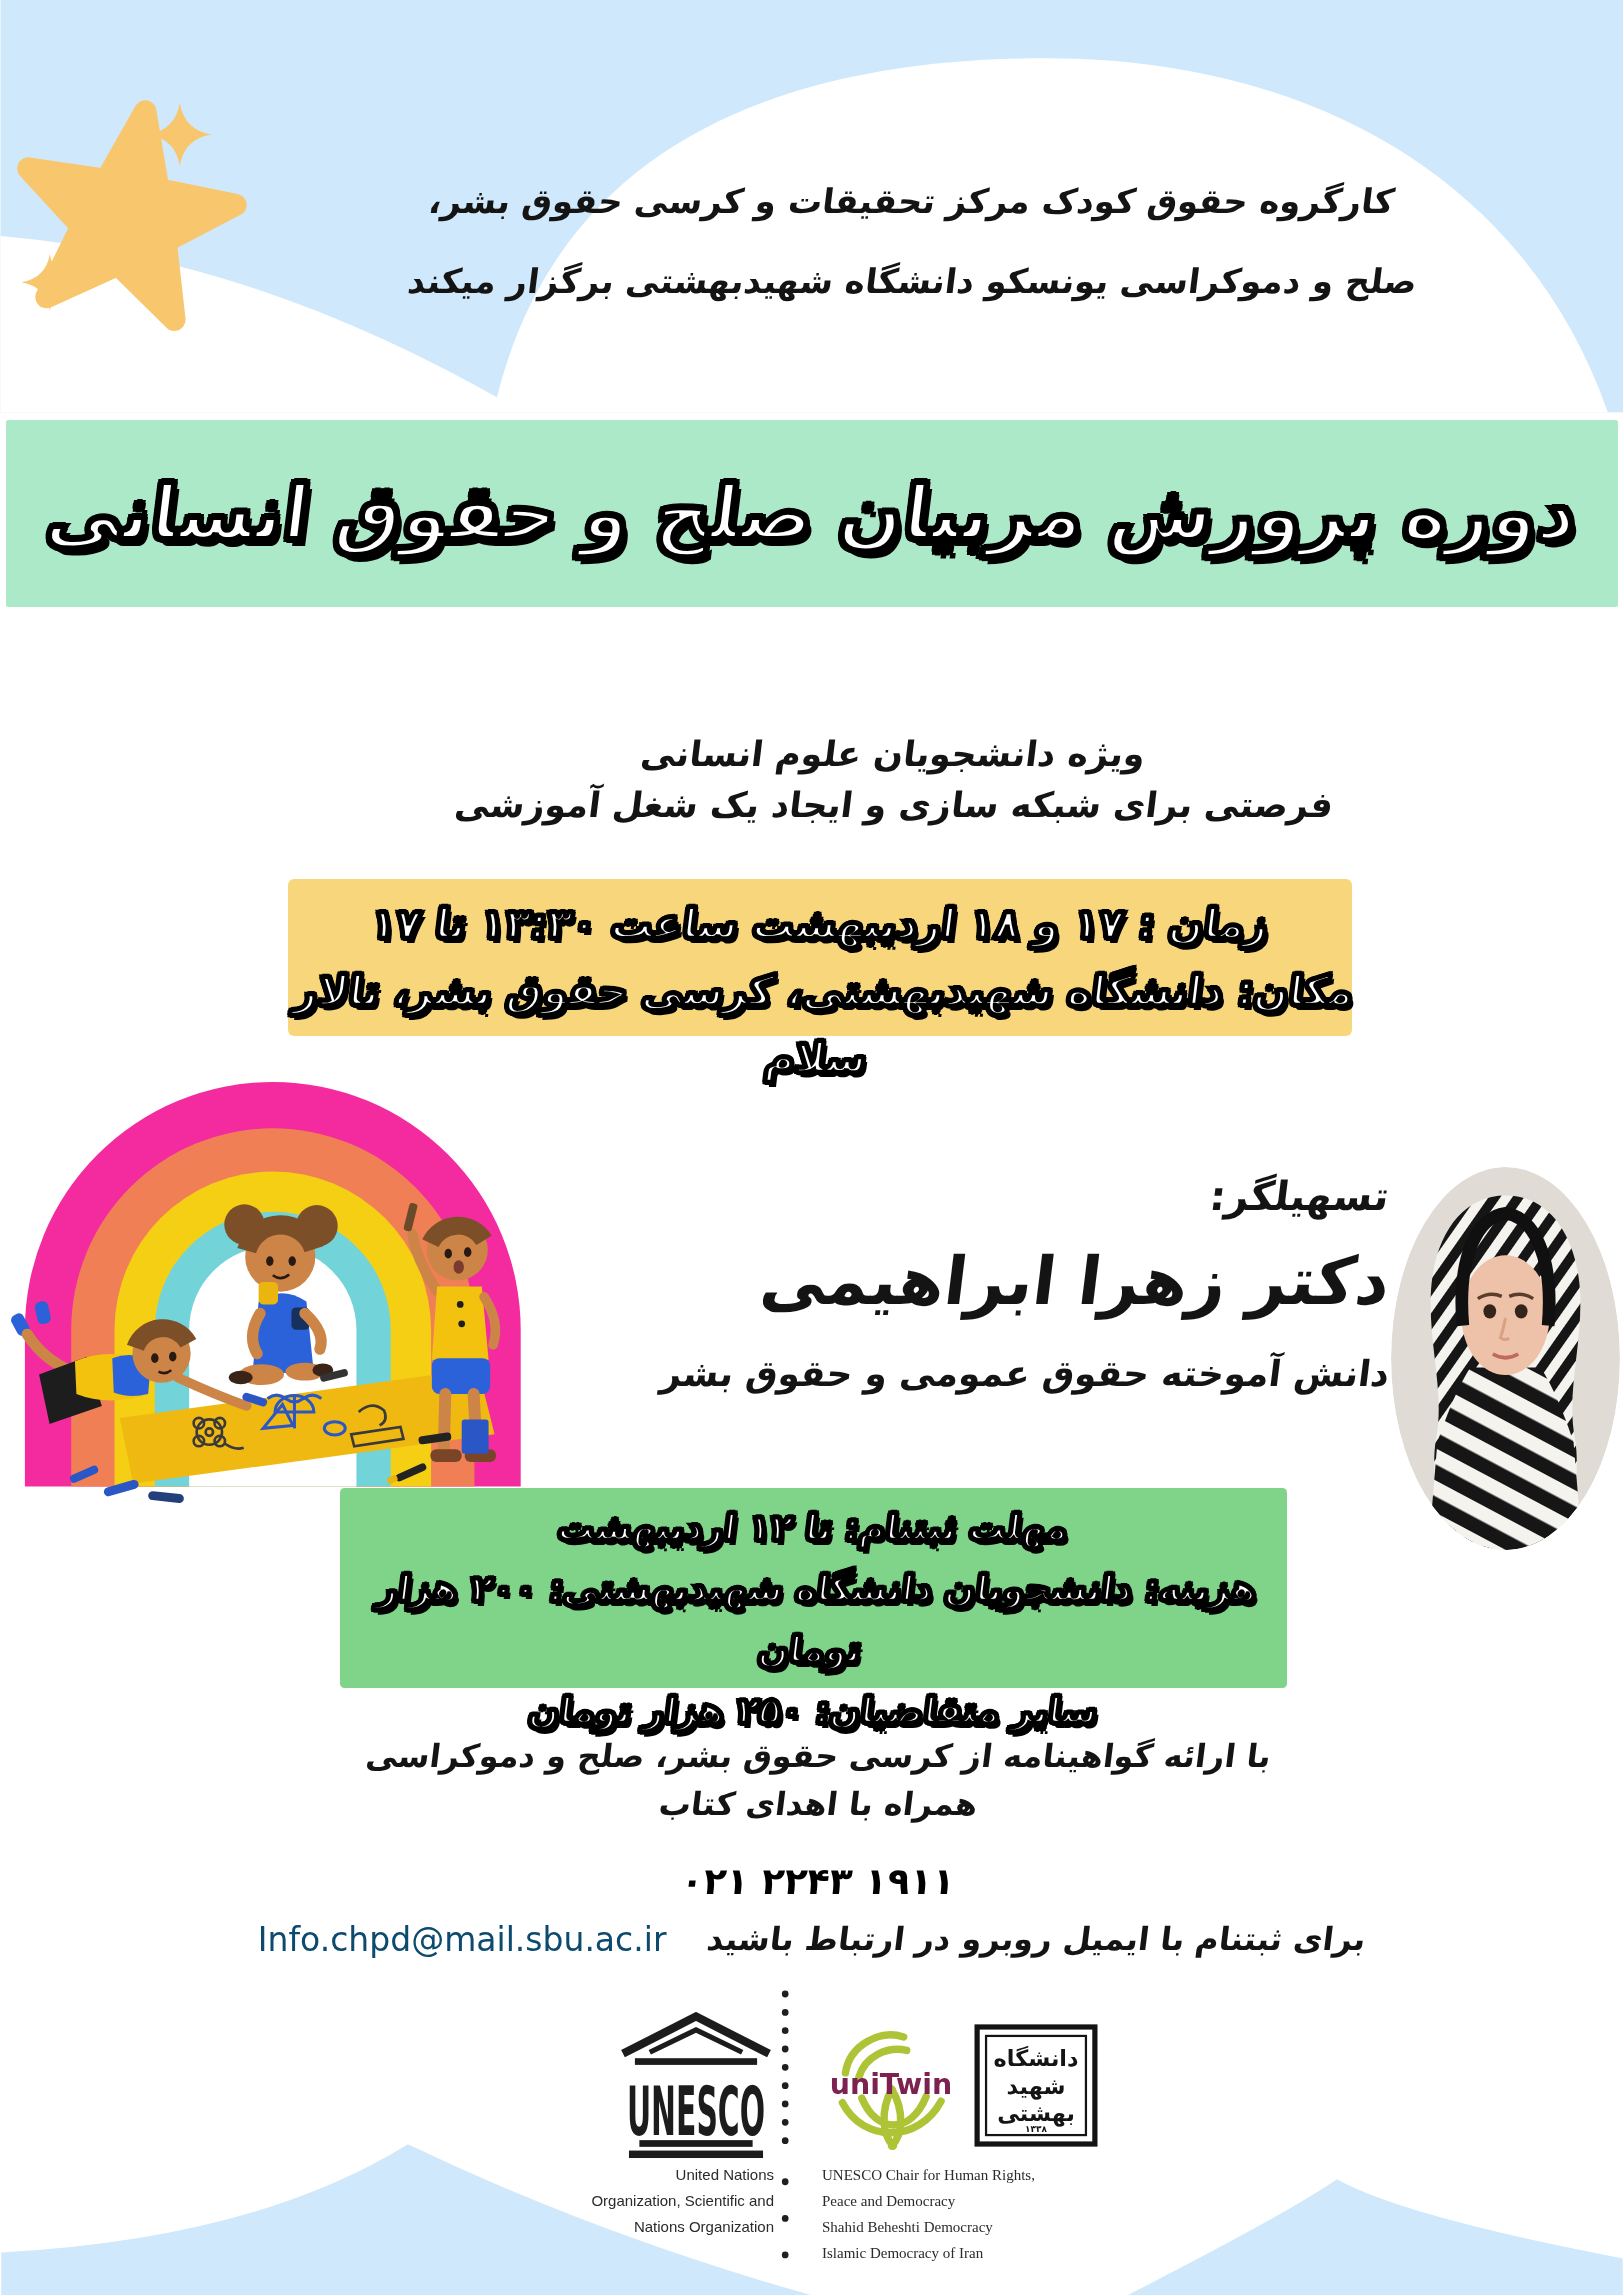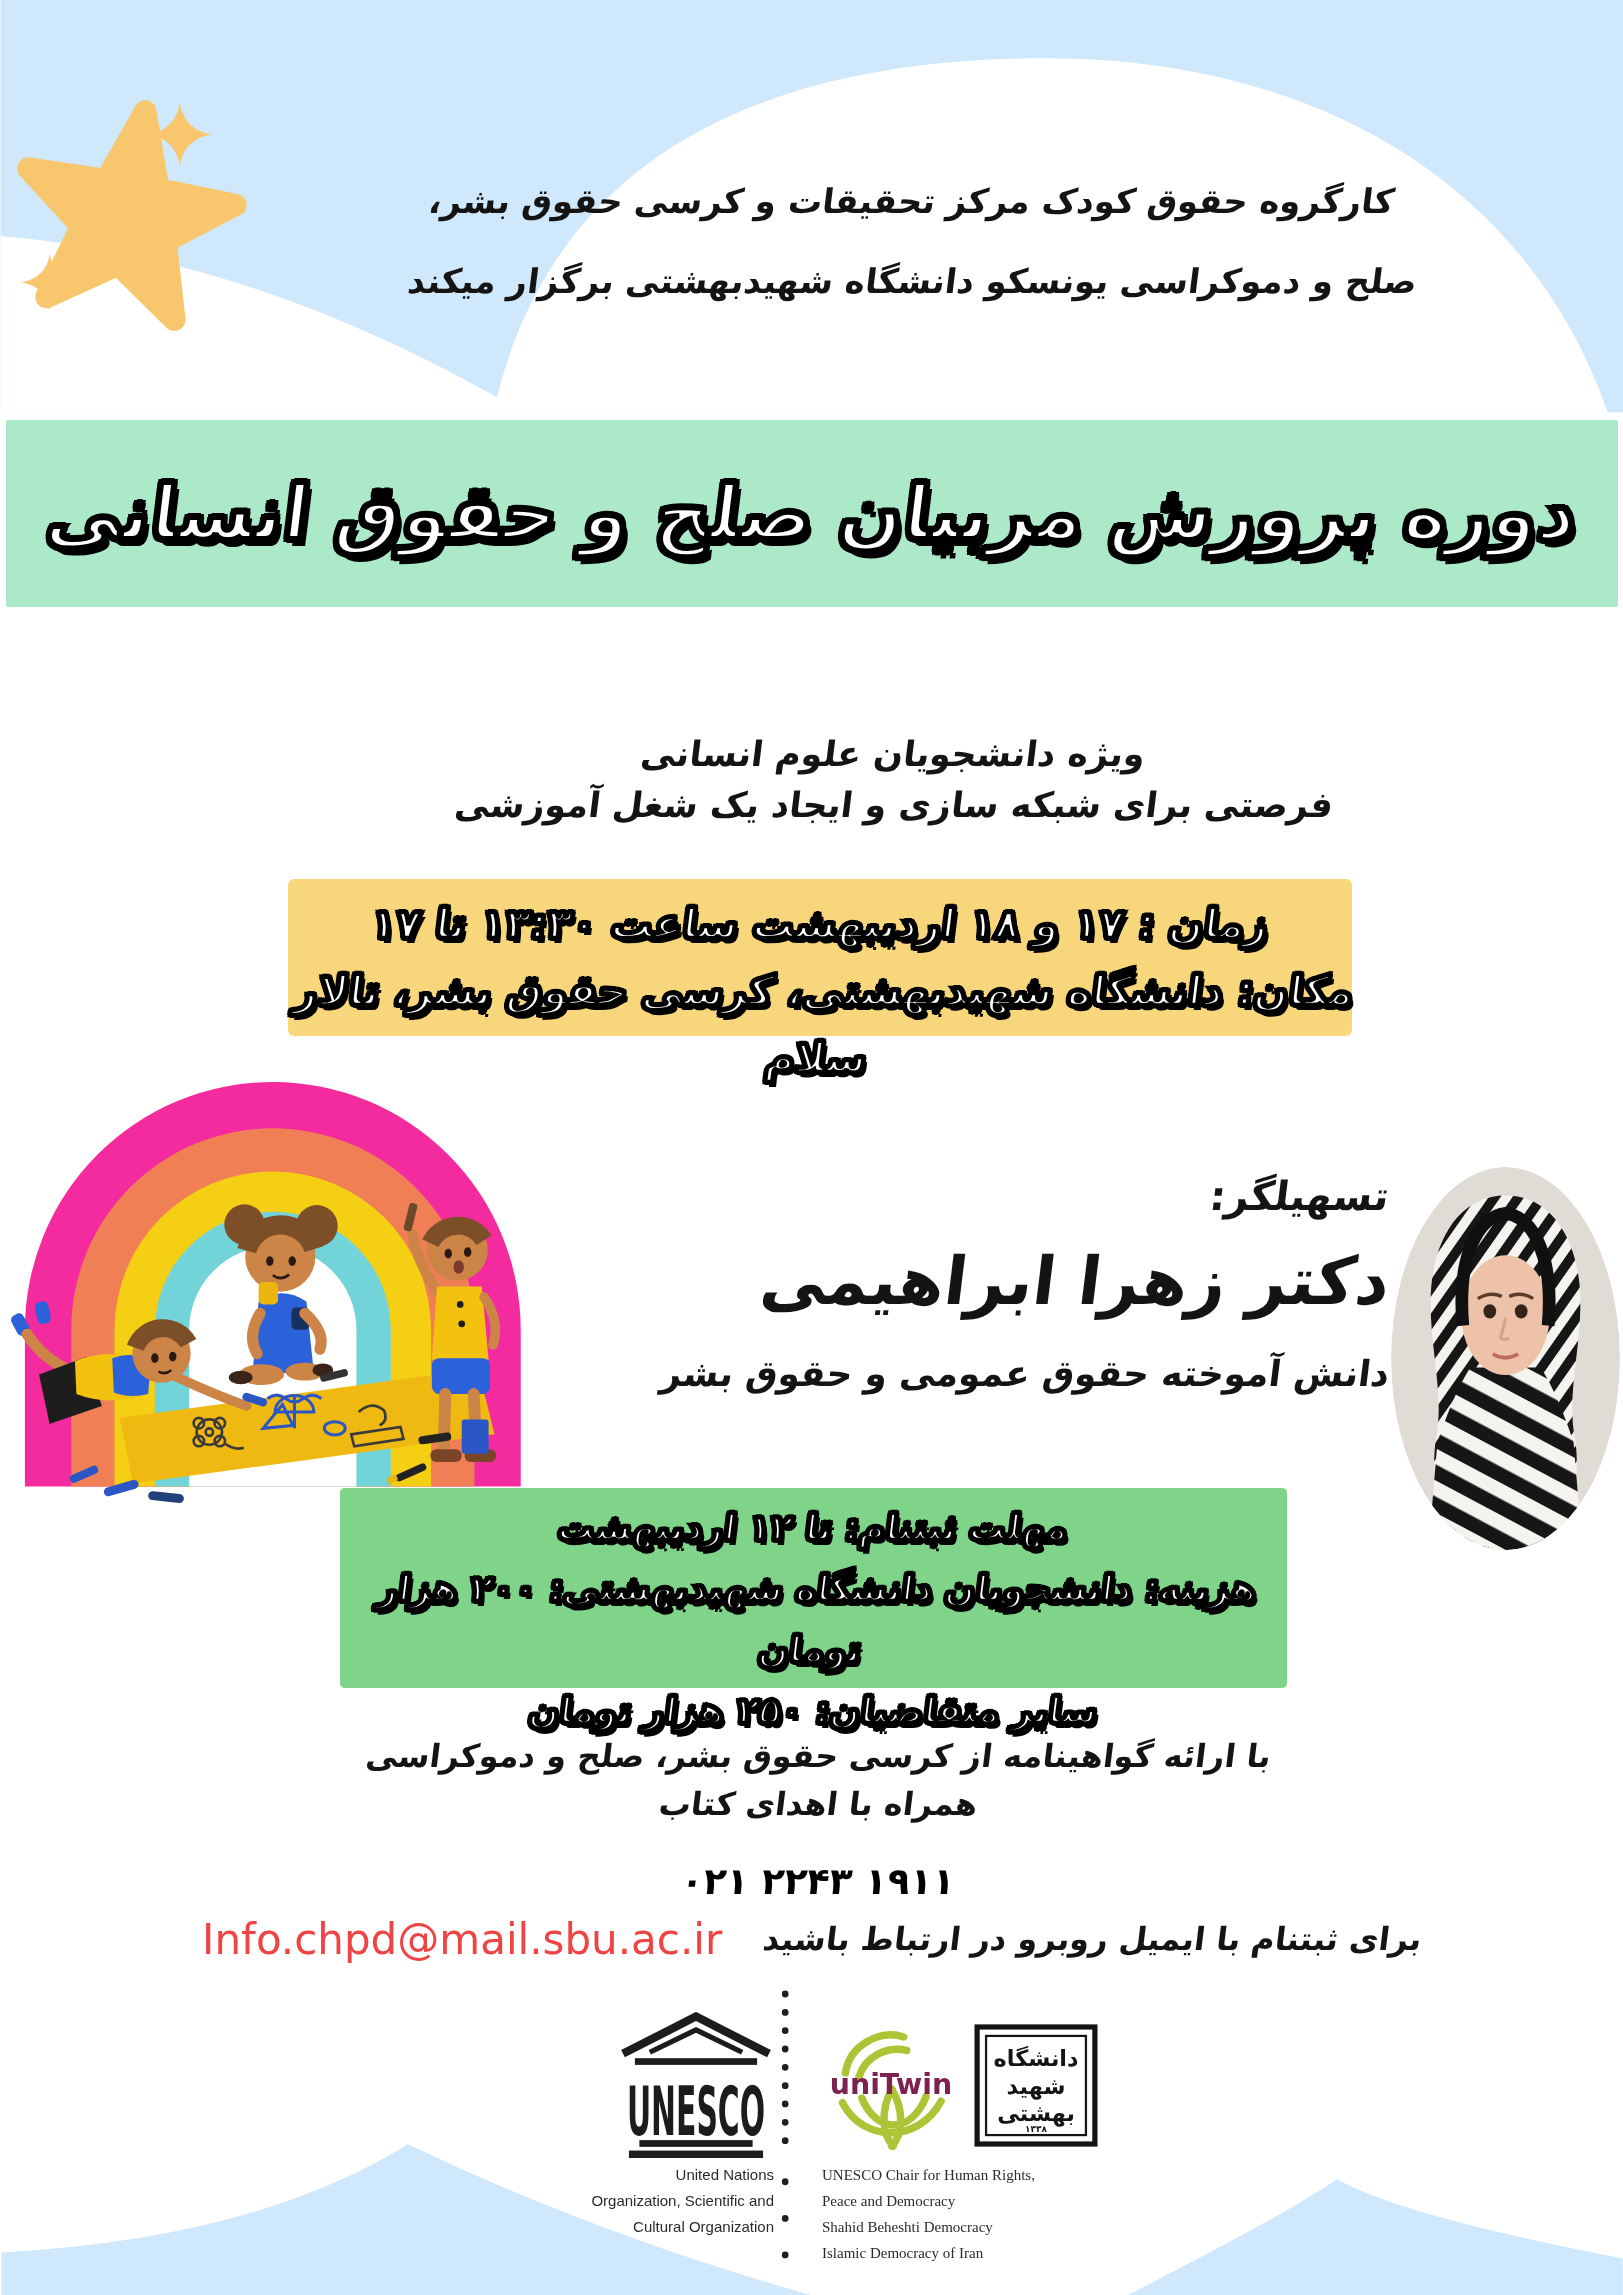--- a/index.html
+++ b/index.html
@@ -35,21 +35,21 @@
   #schedule-box{left:288px;top:879px;width:1064px;height:157px;background:#f8d77c;border-radius:6px;padding-top:12px;box-sizing:border-box;font-size:41px;line-height:67px;}
   #facilitator{right:235px;top:1166px;width:755px;text-align:right;}
   #facilitator .label{font-size:40px;line-height:60px;}
   #facilitator .name{font-size:66px;line-height:112px;}
   #facilitator .cred{font-size:36px;line-height:71px;}
   #photo-frame{left:1391px;top:1167px;width:229px;height:383px;border-radius:50%;overflow:hidden;}
   #reg-box{left:340px;top:1488px;width:947px;height:200px;background:#7fd489;border-radius:4.5px;padding-top:9px;box-sizing:border-box;font-size:36px;line-height:61px;}
   #certificate{left:333px;top:1732px;width:971px;font-size:32px;line-height:48px;}
   #phone-line{left:333px;top:1859px;width:971px;font-size:37px;line-height:45px;direction:ltr;font-weight:700;}
   #email-row{left:0;top:1913px;width:1624px;height:52px;display:flex;justify-content:center;align-items:center;gap:41px;direction:ltr;}
-  #email-row .email{font-family:"DejaVu Sans", sans-serif;font-weight:400;font-size:42px;color:#ef4444;}
+  #email-row .email{font-family:"DejaVu Sans", sans-serif;font-weight:400;font-size:33px;color:#0c4a6e;}
   #email-row .note{font-size:32px;}
   .caption{font-family:"Liberation Sans", sans-serif;font-size:15px;line-height:26px;color:#2b2b2b;}
   #unesco-caption{left:415px;top:2162px;width:359px;text-align:right;}
   #chair-caption{left:822px;top:2162px;width:433px;text-align:left;font-family:Liberation Serif, serif;}
   svg text{font-family:"DejaVu Sans", sans-serif;}
 </style>
 </head>
 <body>
 
 <div class="poster">
@@ -280,21 +280,21 @@
       <text x="83" y="56" font-size="30">دانشگاه</text>
       <text x="83" y="94" font-size="30">شهید</text>
       <text x="83" y="130" font-size="30">بهشتی</text>
       <text x="83" y="145" font-size="12">۱۳۳۸</text>
     </g>
   </svg>
 
   <div class="abs caption" id="unesco-caption">
     <div>United Nations</div>
     <div>Organization, Scientific and</div>
-    <div>Cultural Organization</div>
+    <div>Nations Organization</div>
   </div>
 
   <div class="abs caption" id="chair-caption">
     <div>UNESCO Chair for Human Rights,</div>
     <div>Peace and Democracy</div>
     <div>Shahid Beheshti Democracy</div>
     <div>Islamic Democracy of Iran</div>
   </div>
 
 </div>

